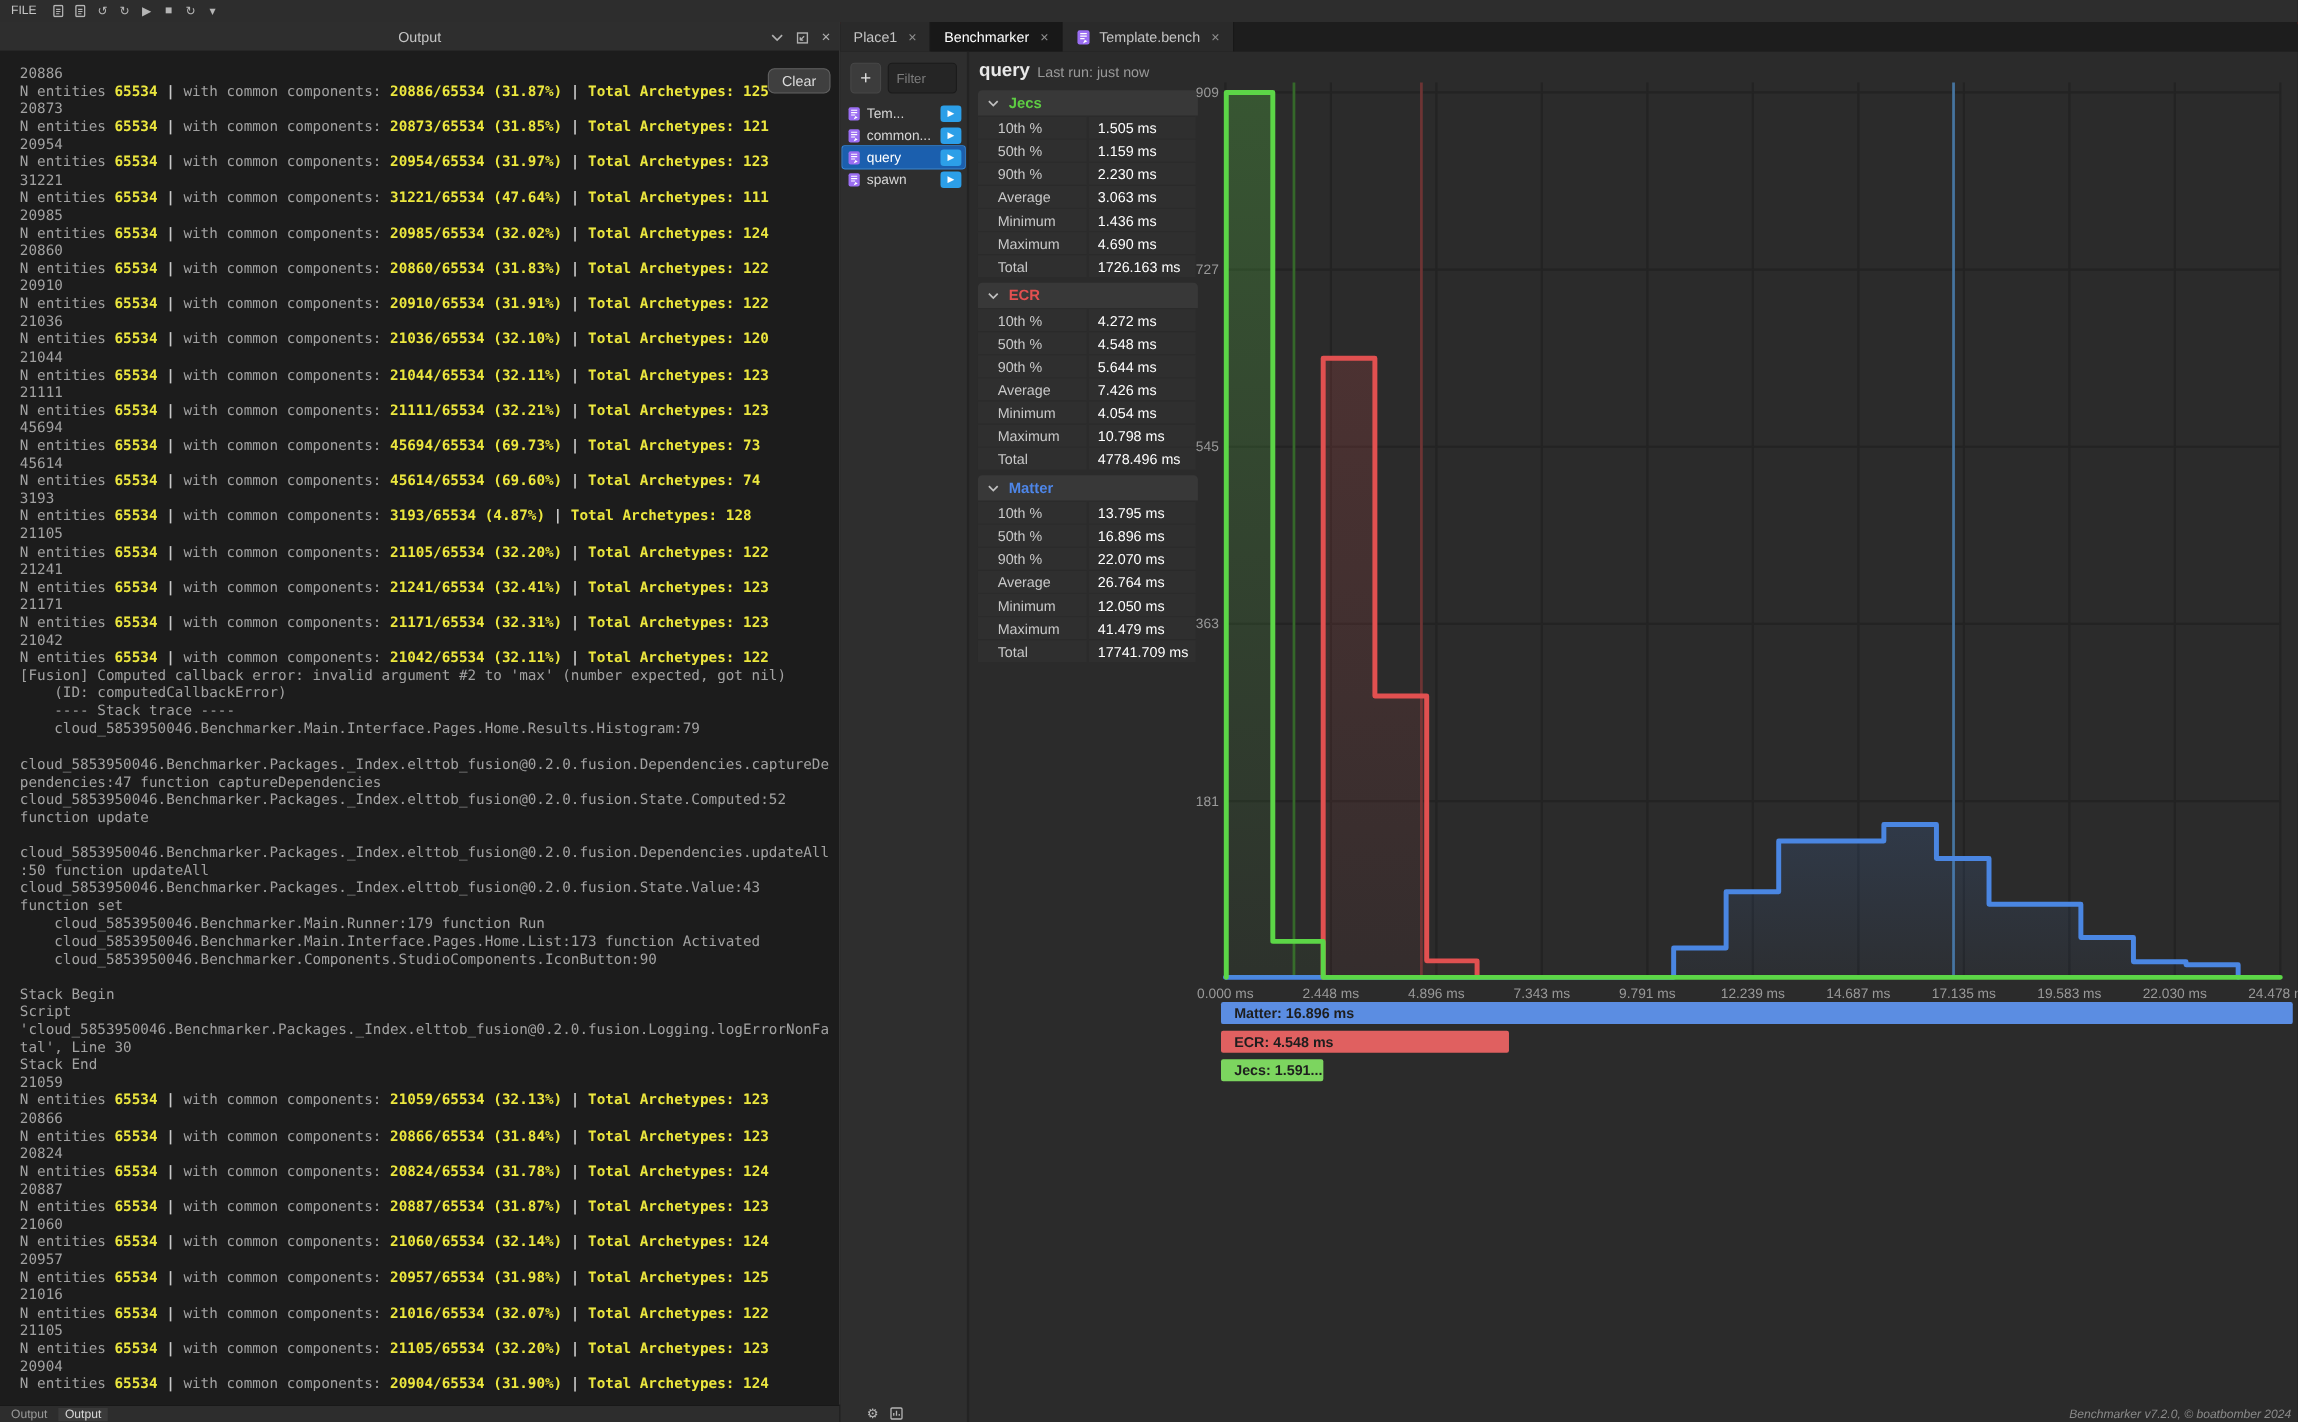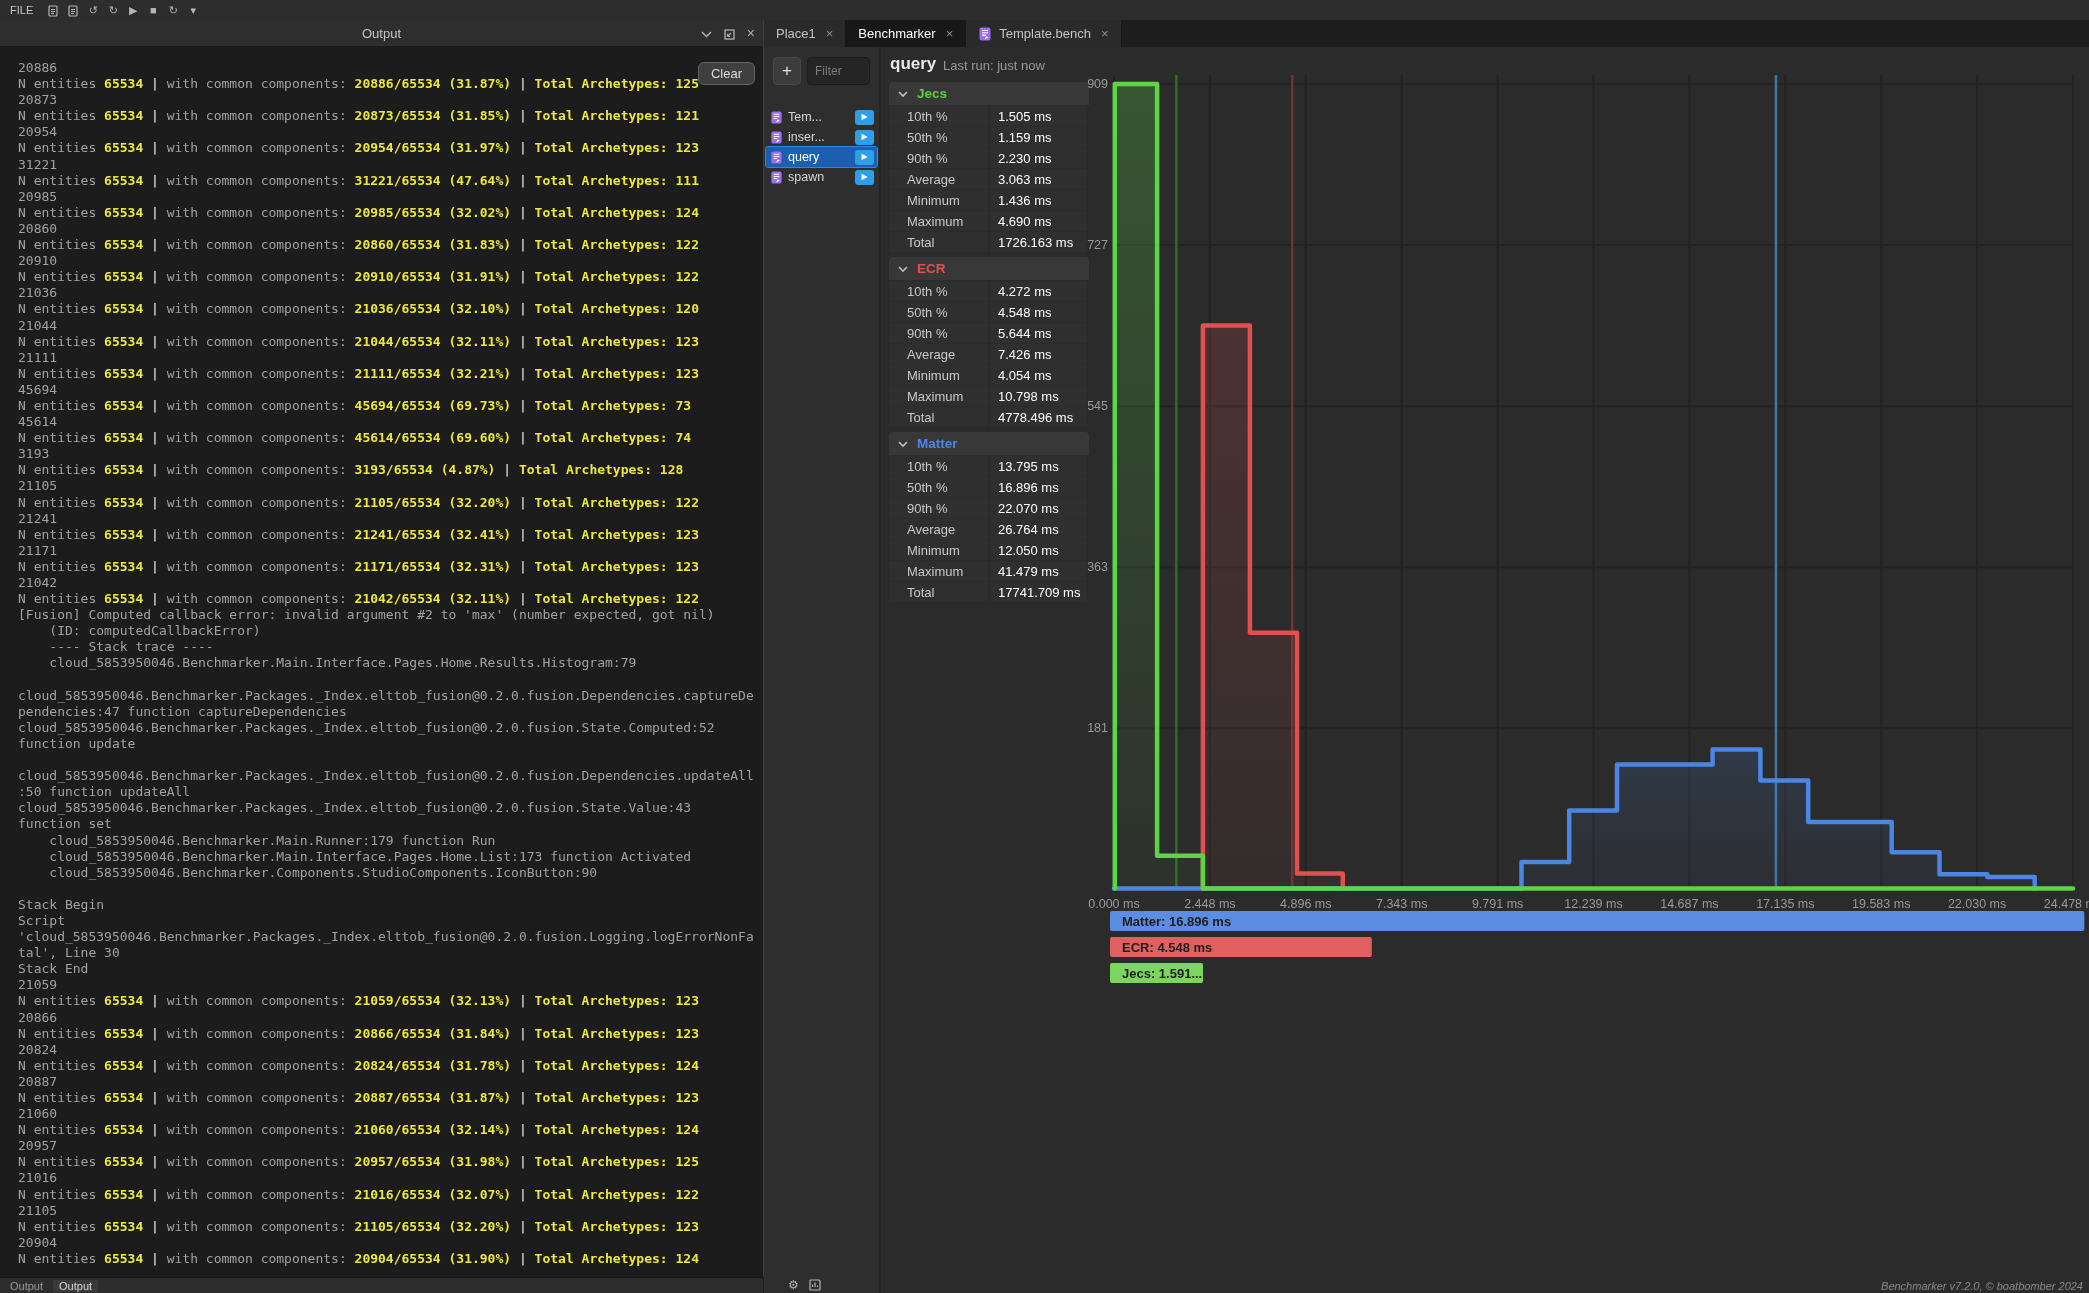--- a/index.html
+++ b/index.html
@@ -37,21 +37,21 @@
        border-right:1px solid #171717;cursor:pointer;}
   .tab.active{background:#181818;color:#fff;}
   .tab .tclose{color:#8f8f8f;font-size:13px;margin-left:3px;}
   
   #bench-panel{position:absolute;left:764px;top:47px;width:115px;height:1246px;background:#2e2e2e;border-right:2px solid #232323;}
   #add-btn{position:absolute;left:9px;top:10px;width:28px;height:28px;background:#3c3c3c;border:1px solid #474747;border-radius:4px;
        color:#e0e0e0;font-size:17px;display:flex;align-items:center;justify-content:center;cursor:pointer;box-sizing:border-box;}
   #filter-input{position:absolute;left:43px;top:10px;width:63px;height:28px;background:#252525;border:1px solid #1b1b1b;border-radius:4px;
        color:#ddd;font-size:12px;padding:0 7px;box-sizing:border-box;font-family:"Liberation Sans",sans-serif;}
   #filter-input::placeholder{color:#7d7d7d;}
-  #bench-list{position:absolute;left:2px;top:60px;width:111px;}
+  #bench-list{position:absolute;left:2px;top:46px;width:111px;}
   .bitem{position:relative;height:20px;display:flex;align-items:center;gap:5px;padding-left:4px;color:#d6d6d6;
        font-size:12.5px;border-radius:2px;cursor:pointer;}
   .bitem.sel{background:#1b5fae;outline:1px solid #2f86e0;color:#fff;}
   .play-btn{position:absolute;right:3px;top:2.5px;width:19px;height:15px;background:#2c9fe8;border-radius:3px;
        display:flex;align-items:center;justify-content:center;cursor:pointer;}
   .play-btn span{color:#fff;font-size:8px;line-height:1;}
   #bench-bottom{position:absolute;left:0;bottom:0;width:100%;height:17px;display:flex;align-items:center;gap:10px;padding-left:24px;box-sizing:border-box;}
   #bench-bottom .gicon{color:#b5b5b5;font-size:12px;cursor:pointer;}
   
   #results{position:absolute;left:881px;top:47px;width:1208px;height:1246px;background:#2b2b2b;}
@@ -236,21 +236,21 @@
           <span class="play-btn">
             <span>▶</span>
           </span>
         </div>
         <div class="bitem">
           <span><svg class="icon-svg" width="13" height="13" viewBox="0 0 14 14">
               <rect x="1.5" y="0.5" width="11" height="13" rx="2" fill="#9b6ef3"></rect>
               <path d="M4 3.5 H10 M4 5.8 H10 M4 8.1 H8" stroke="#fff" stroke-width="1.1"></path>
               <path d="M6.5 12.5 L10.5 10.5 L8.2 9.2 Z" fill="#fff"></path>
             </svg></span>
-          <span>inser...</span>
+          <span>common...</span>
           <span class="play-btn">
             <span>▶</span>
           </span>
         </div>
         <div class="bitem sel">
           <span><svg class="icon-svg" width="13" height="13" viewBox="0 0 14 14">
               <rect x="1.5" y="0.5" width="11" height="13" rx="2" fill="#9b6ef3"></rect>
               <path d="M4 3.5 H10 M4 5.8 H10 M4 8.1 H8" stroke="#fff" stroke-width="1.1"></path>
               <path d="M6.5 12.5 L10.5 10.5 L8.2 9.2 Z" fill="#fff"></path>
             </svg></span>

